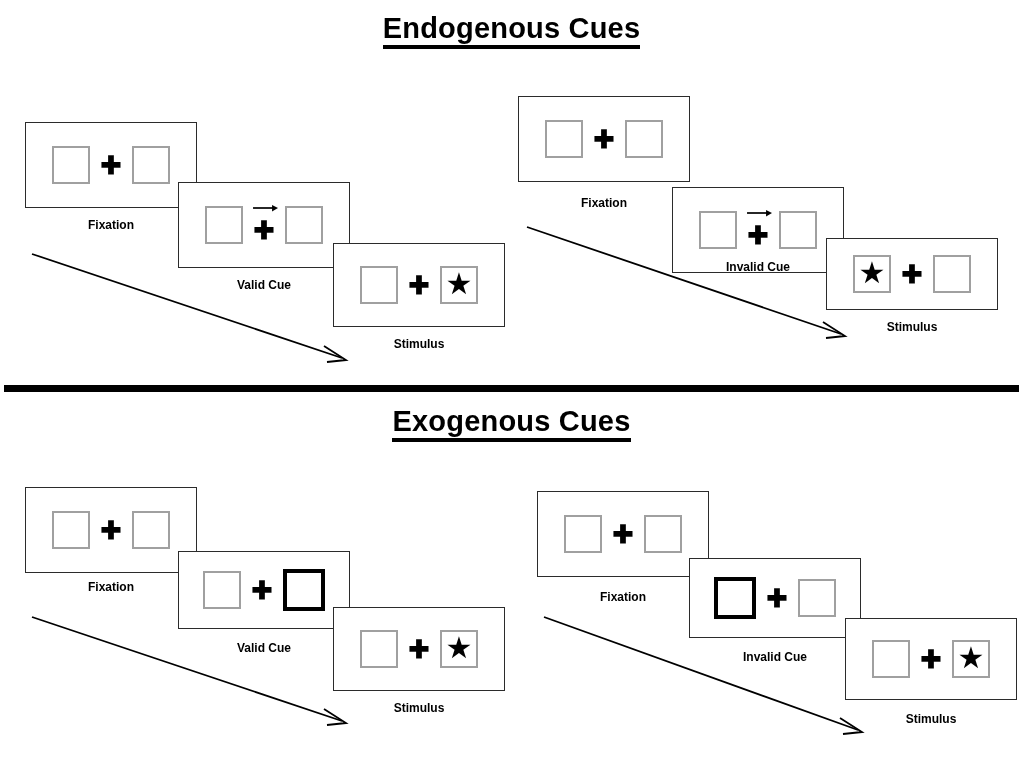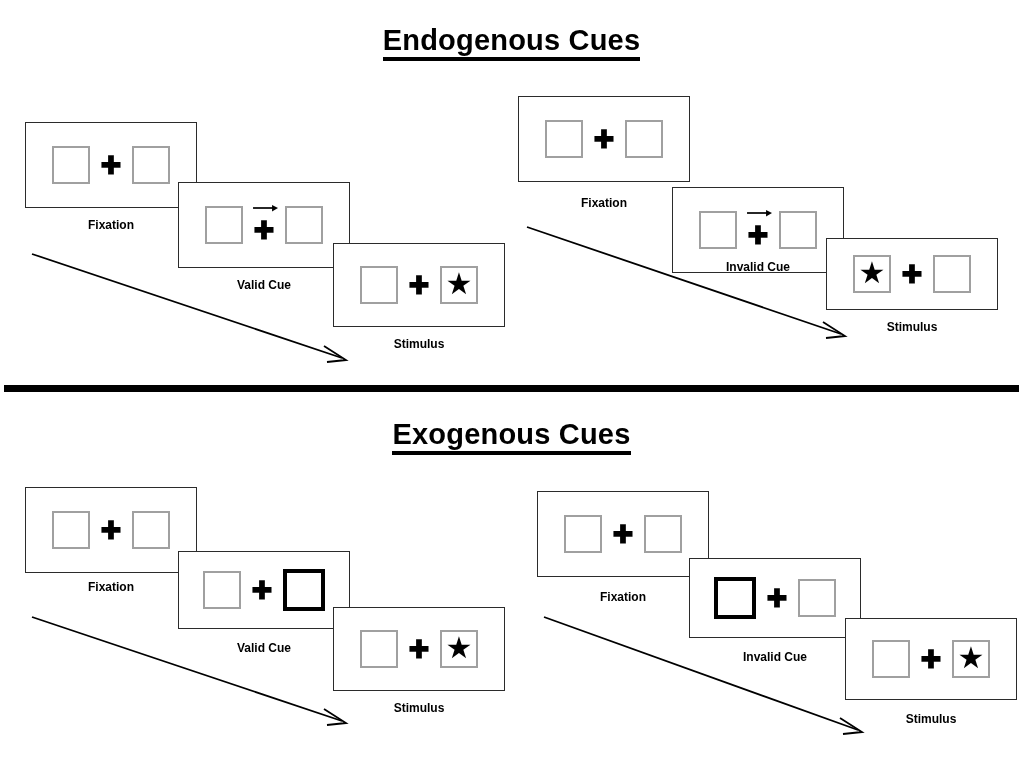--- a/index.html
+++ b/index.html
@@ -118,21 +118,21 @@
 
   
   .time-arrow {
     position: absolute;
     pointer-events: none;
   }
 </style>
 </head>
 <body>
 
-<div class="section-title" style="top:24px;">
+<div class="section-title" style="top:12px;">
   <span>Endogenous Cues</span>
 </div>
 
 <div class="panel" style="left:25px; top:122px; width:172px; height:86px; z-index:3;">
   <div class="panel-inner">
     <div class="box"></div>
     <div class="center">
       <span class="cross">✚</span>
     </div>
     <div class="box"></div>
@@ -212,21 +212,21 @@
 </div>
 <div class="caption" style="left:826px; top:320px; width:172px; z-index:6;">Stimulus</div>
 
 <svg class="time-arrow" style="left:523px; top:222px; width:330px; height:125px; z-index:2;" viewBox="0 0 330 125">
   <line x1="4" y1="5" x2="318" y2="112" stroke="#000" stroke-width="1.8"></line>
   <polyline points="300,100 322,114 303,116" fill="none" stroke="#000" stroke-width="1.8"></polyline>
 </svg>
 
 <div class="divider" style="top:385px;"></div>
 
-<div class="section-title" style="top:418px;">
+<div class="section-title" style="top:405px;">
   <span>Exogenous Cues</span>
 </div>
 
 <div class="panel" style="left:25px; top:487px; width:172px; height:86px; z-index:3;">
   <div class="panel-inner">
     <div class="box"></div>
     <div class="center">
       <span class="cross">✚</span>
     </div>
     <div class="box"></div>

